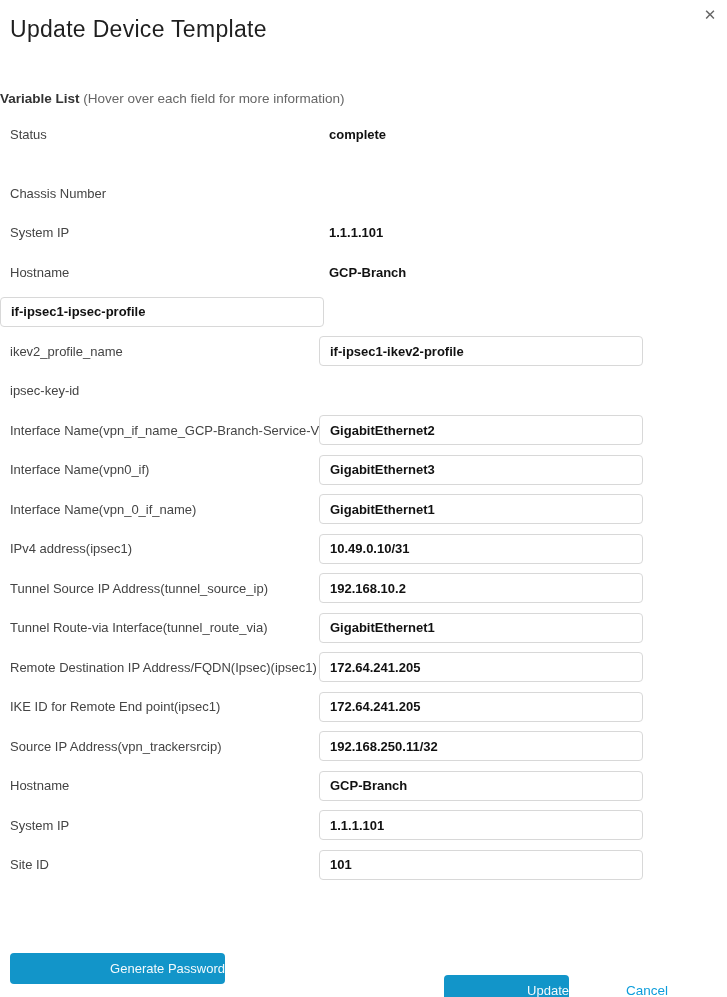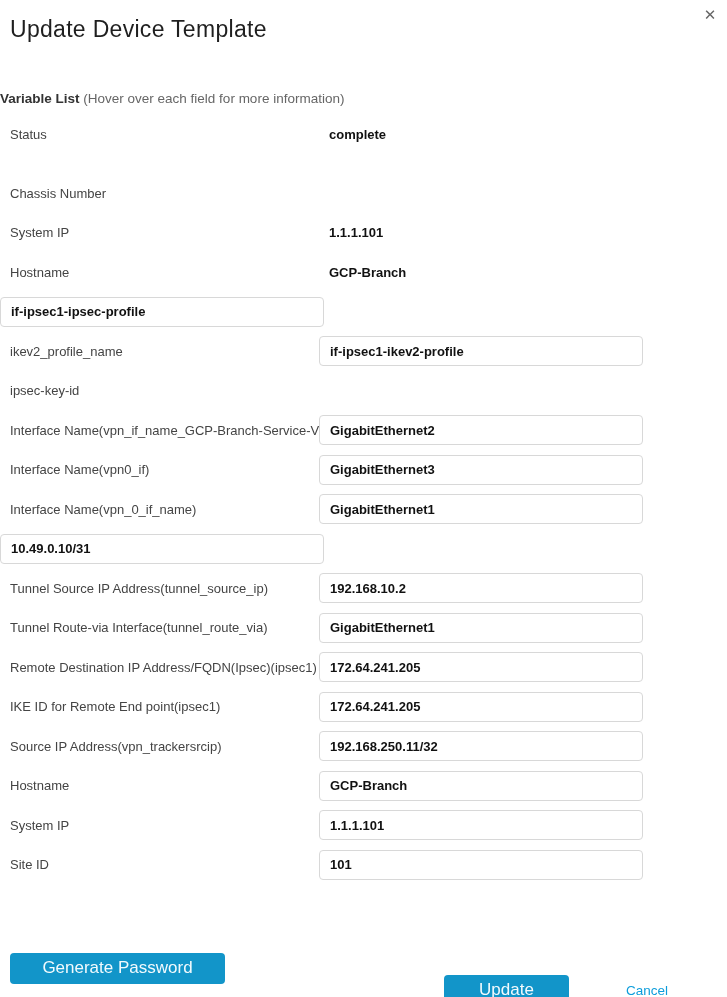--- a/index.html
+++ b/index.html
@@ -84,23 +84,24 @@
     display: flex;
     align-items: center;
     justify-content: space-between;
   }
   .btn {
     height: 31px;
     border: none;
     border-radius: 4px;
     background: #1295c9;
     color: #f2fafd;
-    font-size: 17px;
+    font-size: 13px;
     font-family: "Liberation Sans", sans-serif;
     cursor: pointer;
+    text-align: right;
   }
   .btn-generate { width: 215px; }
   .btn-update  { width: 125px; }
   .footer-right { display: flex; align-items: center; gap: 57px; margin-top: 44px; }
   .cancel-link {
     color: #0d9ddb;
     font-size: 13.5px;
     font-weight: 400;
     text-decoration: none;
     cursor: pointer;
@@ -172,20 +173,21 @@
           <input type="text" class="row-input" value="GigabitEthernet3" style="">
         </div>
       </div>
       <div class="row">
         <div class="row-label">Interface Name(vpn_0_if_name)</div>
         <div class="row-value">
           <input type="text" class="row-input" value="GigabitEthernet1" style="">
         </div>
       </div>
       <div class="row">
+        <div class="row-label">IPv4 address(ipsec1)</div>
         <div class="row-value">
           <input type="text" class="row-input" value="10.49.0.10/31" style="">
         </div>
       </div>
       <div class="row">
         <div class="row-label">Tunnel Source IP Address(tunnel_source_ip)</div>
         <div class="row-value">
           <input type="text" class="row-input" value="192.168.10.2" style="">
         </div>
       </div>

